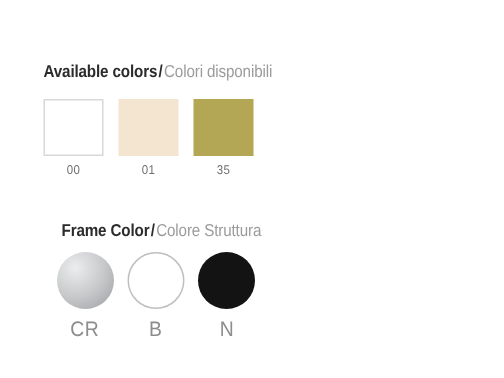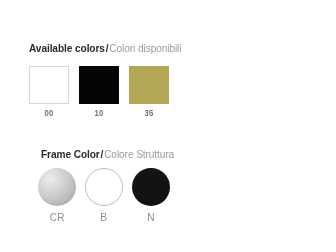--- a/index.html
+++ b/index.html
@@ -53,21 +53,20 @@
     left: 29px;
     top: 66px;
     display: flex;
     gap: 10px;
   }
   .swatch-cell {
     width: 40px;
     display: flex;
     flex-direction: column;
     align-items: center;
-    font-weight: bold;
   }
   .swatch-chip {
     width: 40px;
     height: 38px;
     box-sizing: border-box;
   }
   .swatch-chip.outlined {
     border: 1px solid #d8d8d8;
   }
   .swatch-label {
@@ -102,21 +101,21 @@
     background: radial-gradient(circle at 32% 28%,
                 #eceded 0%, #dcdddf 22%, #c6c8ca 52%,
                 #b0b2b5 76%, #a8aaad 100%);
   }
   .circle-chip.outlined {
     background: #ffffff;
     border: 1px solid #bfbfbf;
   }
   .circle-label {
     margin-top: 5px;
-    font-size: 11px;
+    font-size: 14px;
     color: #8d8d8d;
     letter-spacing: 0.4px;
     transform: scaleX(0.92);
   }
 </style>
 </head>
 <body>
 
 <div class="page">
 
@@ -124,25 +123,25 @@
     <span class="title-strong">Available colors</span><span class="title-sep">/</span><span class="title-light">Colori disponibili</span>
   </div>
 
   <div class="swatch-row">
 
     <div class="swatch-cell">
       <div class="swatch-chip outlined" style="background:#ffffff"></div>
       <div class="swatch-label">00</div>
     </div>
 
+    <div class="swatch-cell">
+      <div class="swatch-chip" style="background:#f4e5d1"></div>
+      <div class="swatch-label">01</div>
+    </div>
 
-    <div class="swatch-cell">
-      <div class="swatch-chip" style="background:#050505"></div>
-      <div class="swatch-label">10</div>
-    </div>
 
 
     <div class="swatch-cell">
       <div class="swatch-chip" style="background:#b3a654"></div>
       <div class="swatch-label">35</div>
     </div>
 
 
   </div>
 

